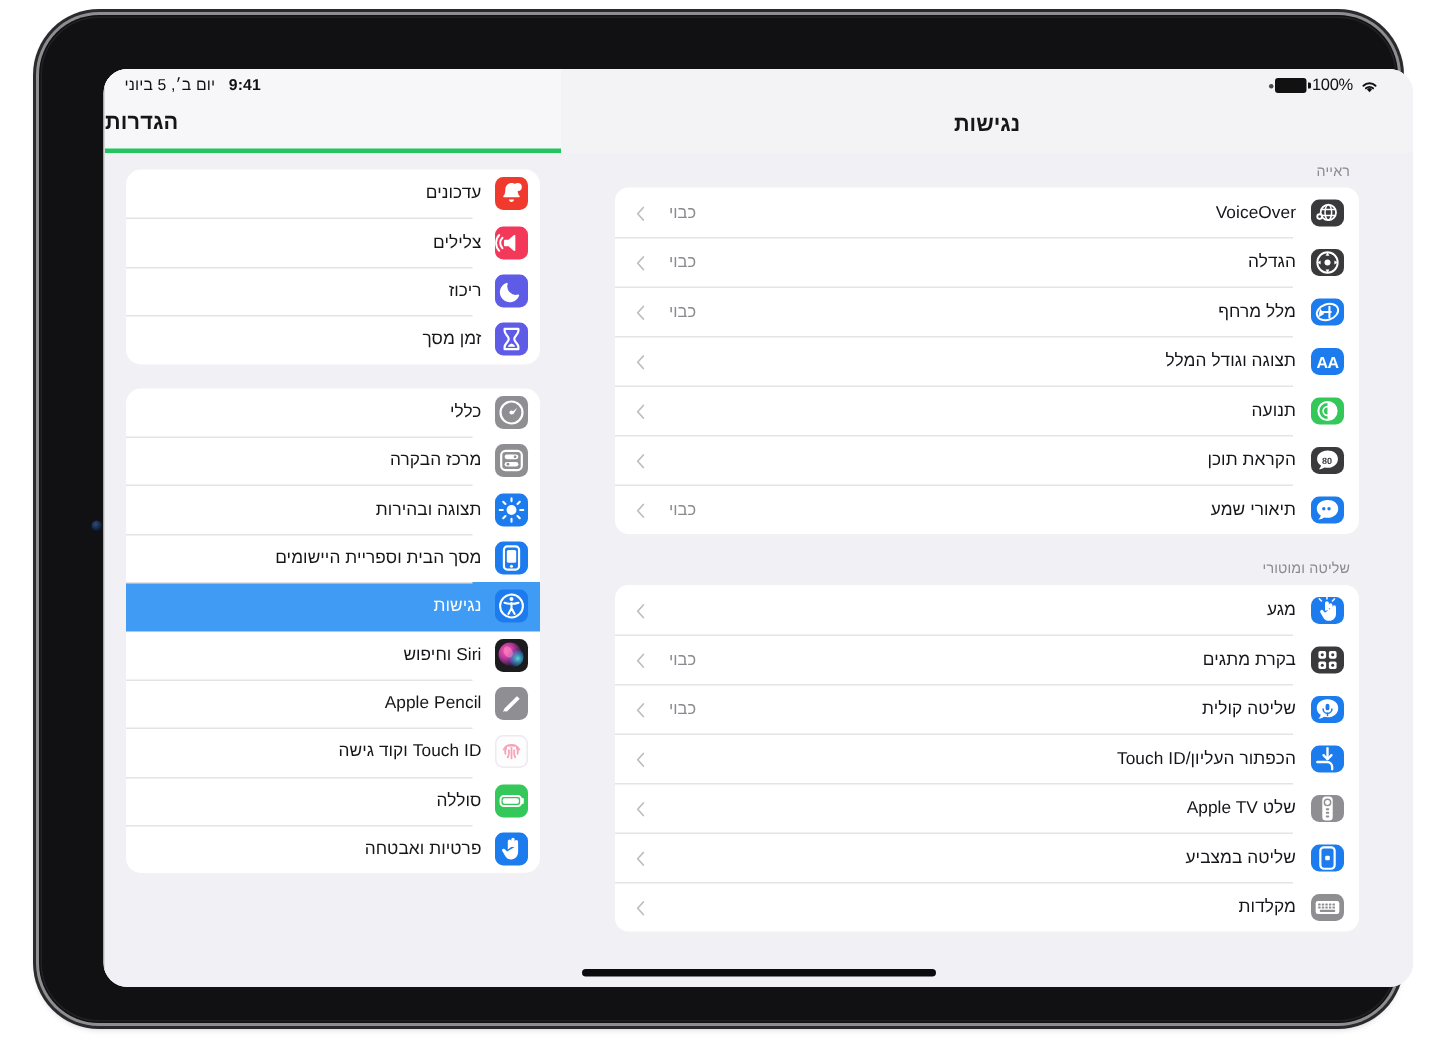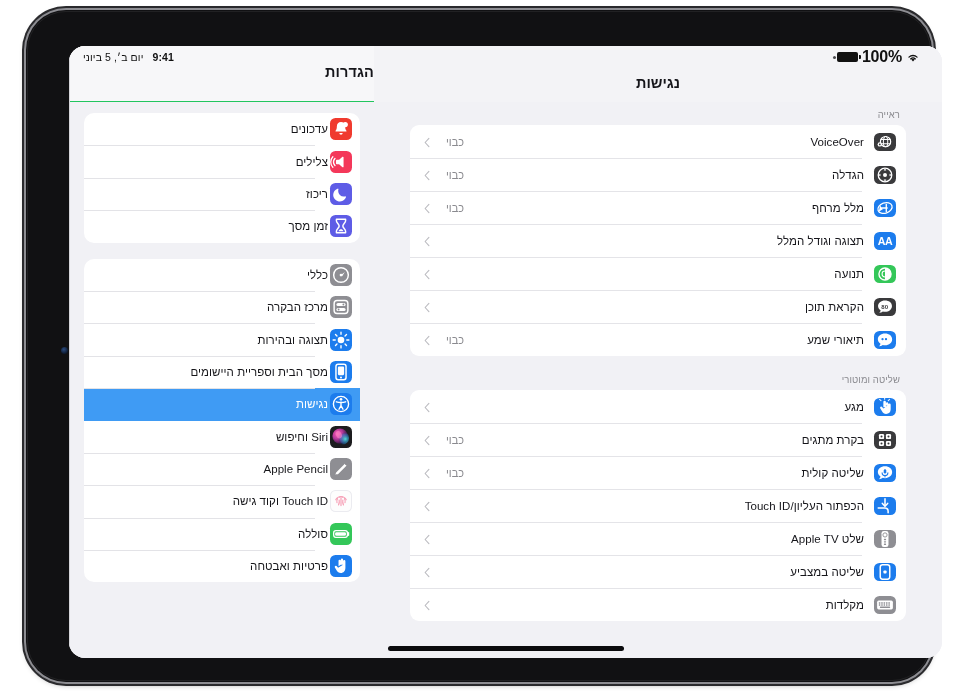--- a/index.html
+++ b/index.html
@@ -92,42 +92,42 @@
     background: #111;
   }
   .battery::before {
     content: "";
     position: absolute;
     left: -4px; top: 3.5px;
     width: 3px; height: 3px;
     border-radius: 50%;
     background: #4a4a4d;
   }
-  .pct { font-size: 16px; font-weight: bold; letter-spacing: -.2px; }
+  .pct { font-size: 11px; font-weight: normal; letter-spacing: -.2px; }
   .wifi { width: 14px; height: 11px; }
 
   
   #sidebar {
     width: 305px;
     height: 100%;
     background: #f1f1f5;
     border-left: 1px solid #d6d6da;
     display: flex;
     flex-direction: column;
     position: relative;
   }
   #sidebar-header {
     height: 56px;
     flex: 0 0 56px;
     background: #f7f7f9;
-    border-bottom: 1px solid #22c55e;
+    border-bottom: 3px solid #22c55e;
     display: flex;
     align-items: flex-end;
-    justify-content: flex-start;
-    padding-bottom: 21px;
+    justify-content: flex-end;
+    padding-bottom: 9px;
   }
   #sidebar-title {
     font-size: 14.5px;
     font-weight: bold;
     color: #15151a;
     letter-spacing: .1px;
   }
   #sidebar-scroll {
     flex: 1;
     overflow: hidden;
@@ -135,21 +135,21 @@
   }
   .side-card {
     background: #ffffff;
     border-radius: 10px;
     overflow: hidden;
     margin-bottom: 16px;
   }
   .side-row {
     display: flex;
     align-items: center;
-    gap: 2px;
+    gap: 9px;
     height: 32.4px;
     padding: 0 8px 0 10px;
     position: relative;
   }
   .side-row + .side-row::before {
     content: "";
     position: absolute;
     top: 0; right: 45px; left: 0;
     height: 1px;
     background: #e3e3e7;

